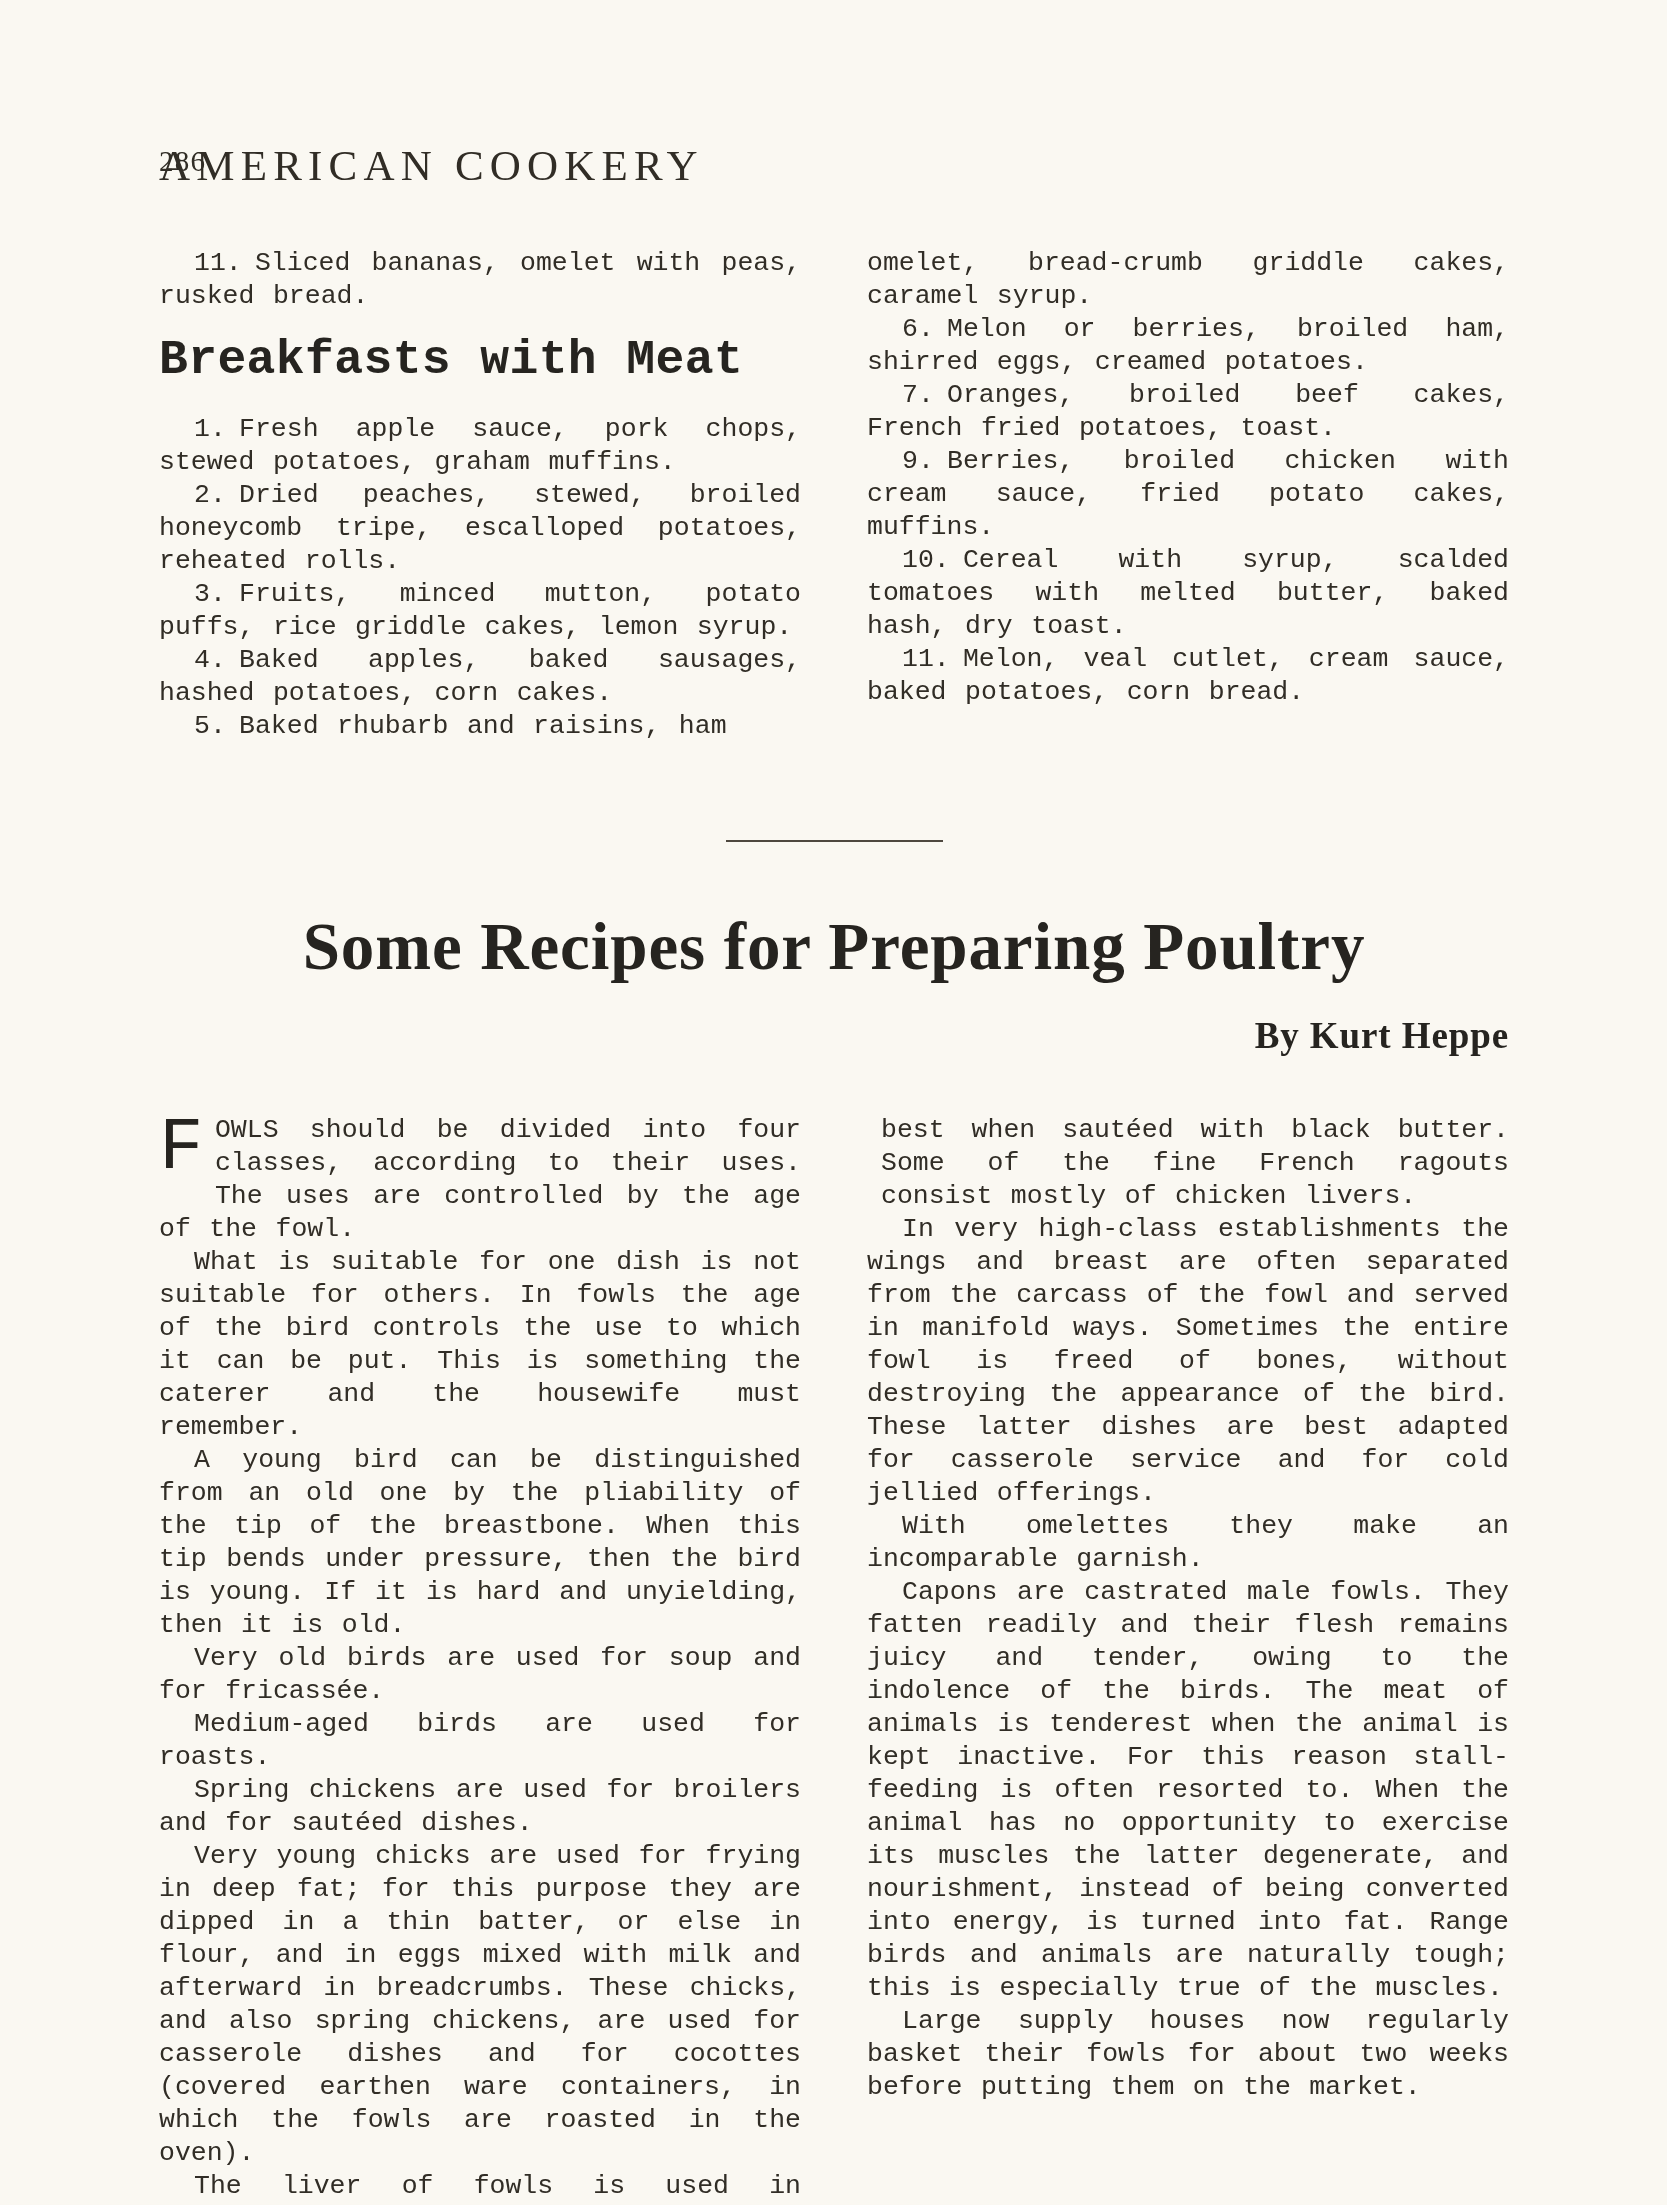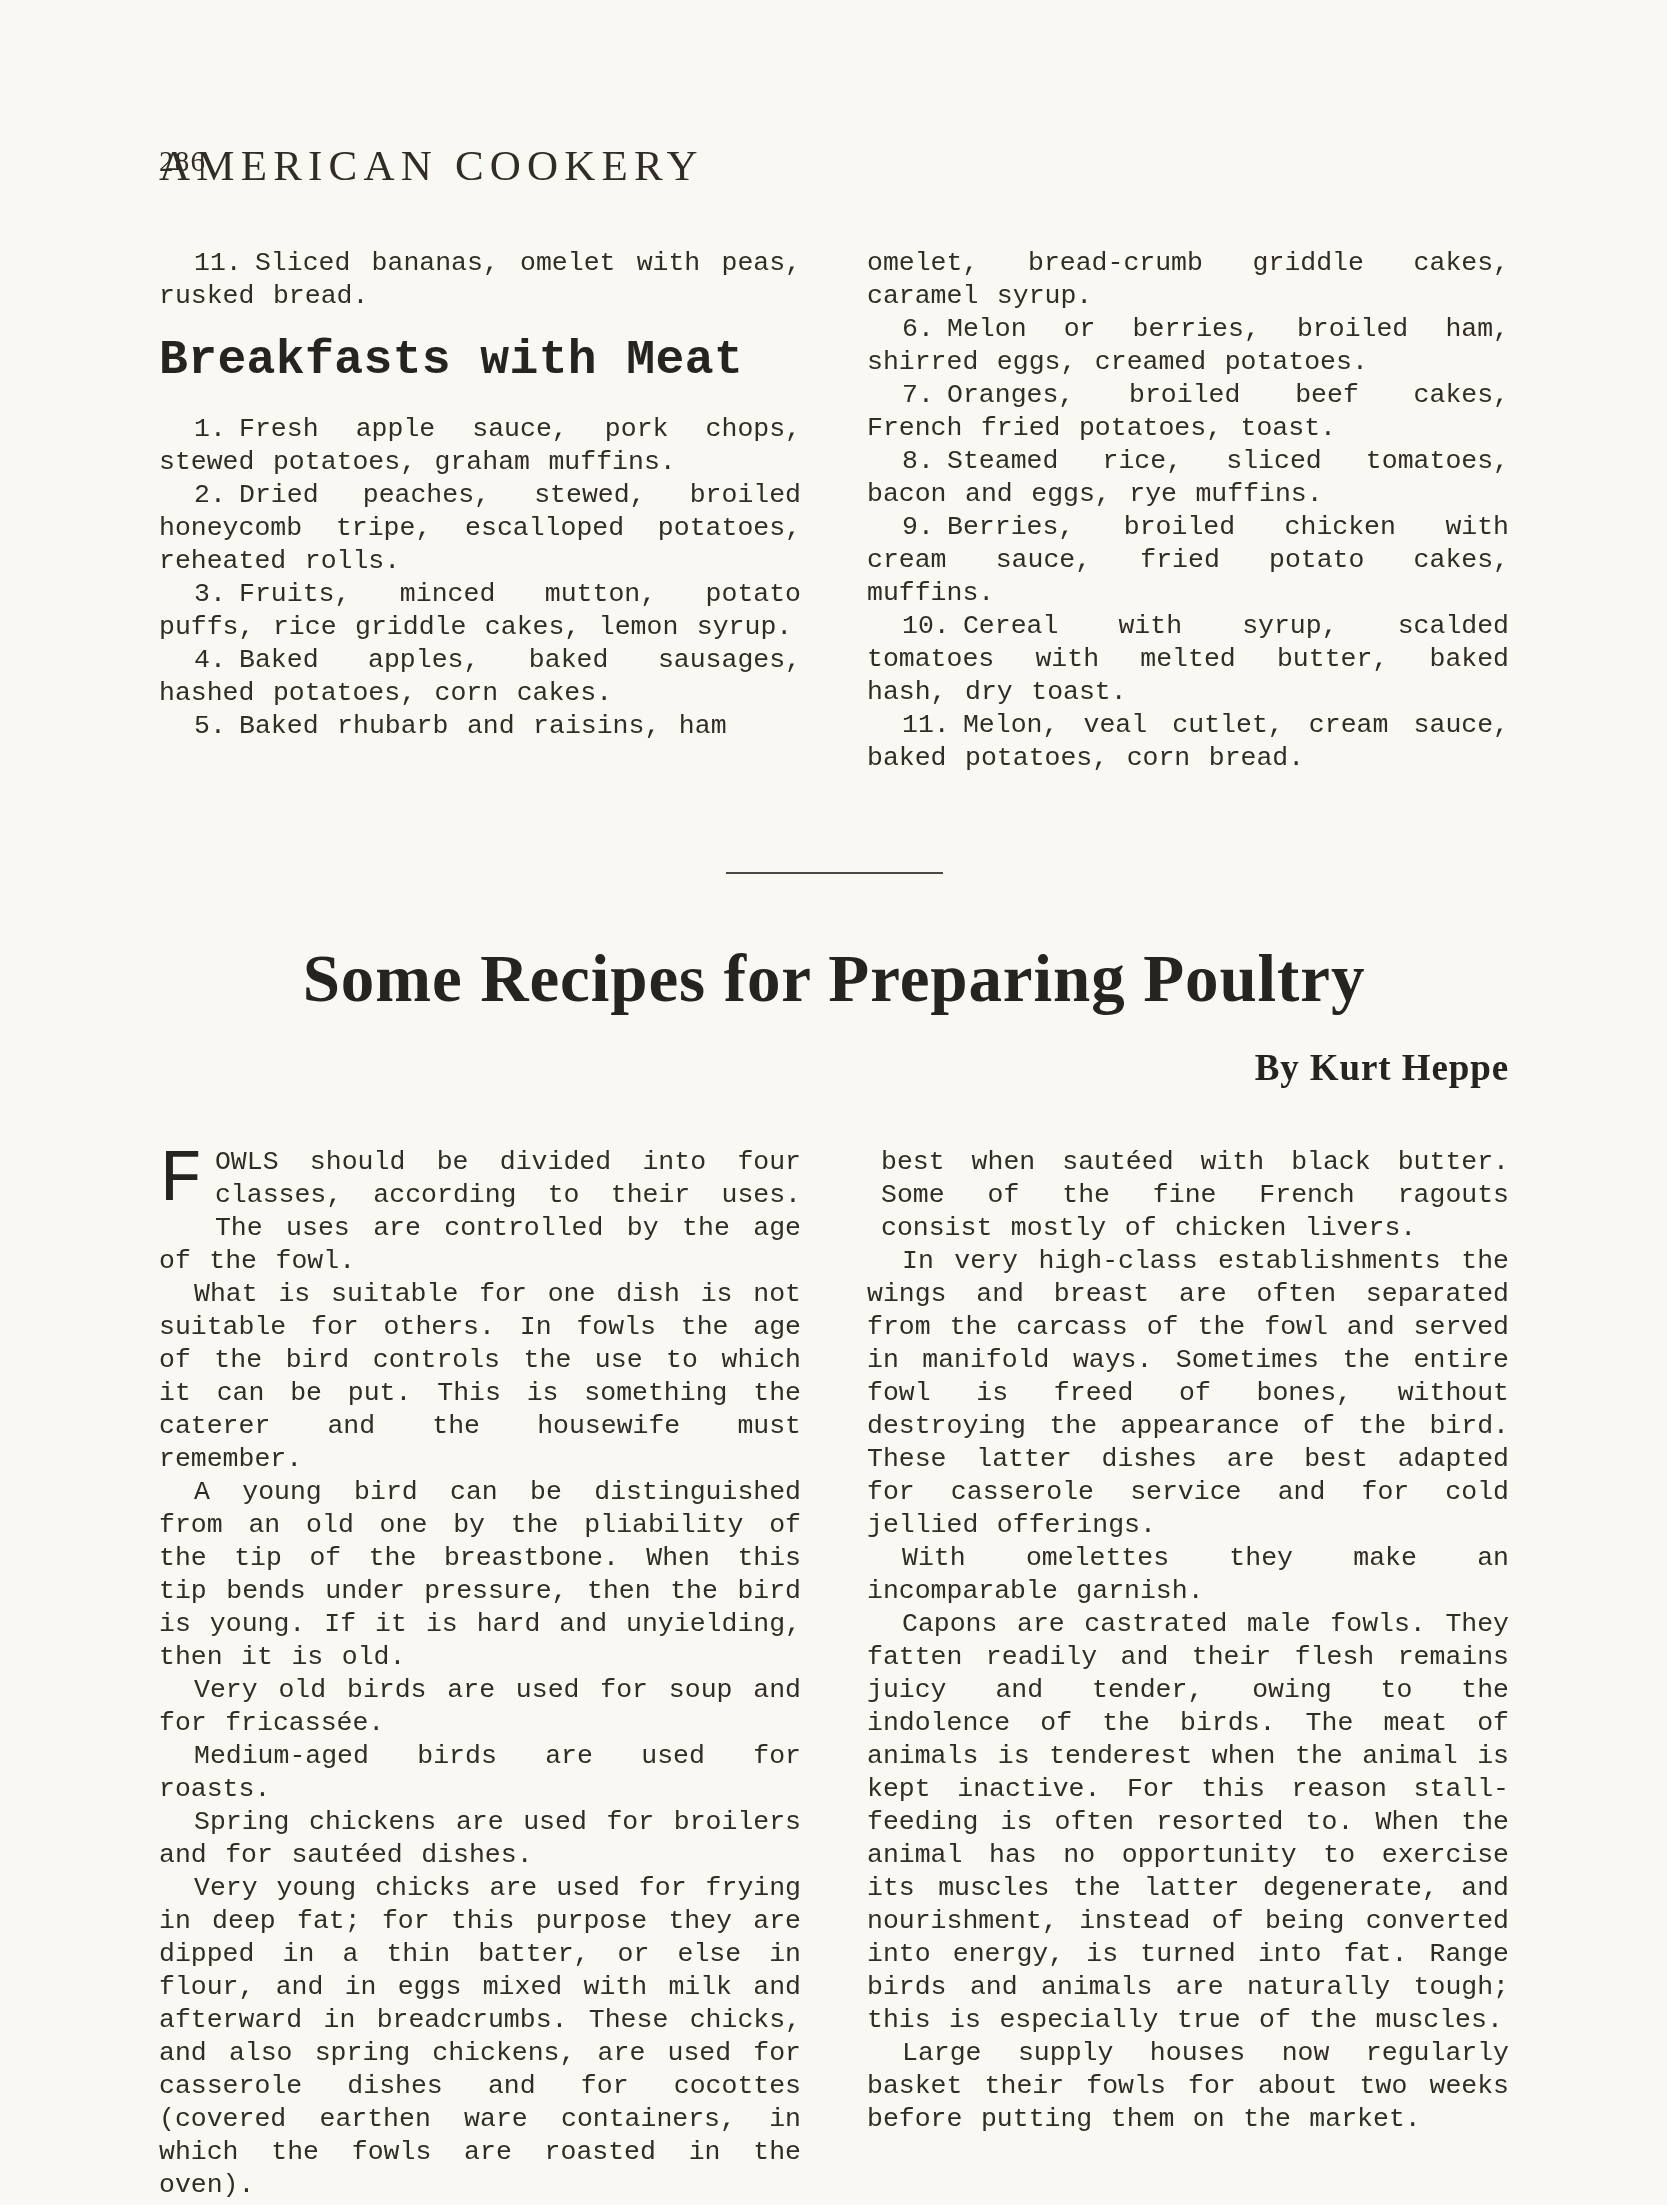--- a/index.html
+++ b/index.html
@@ -139,21 +139,20 @@
           <p class="item">3. Fruits, minced mutton, potato puffs, rice griddle cakes, lemon syrup.</p>
           <p class="item">4. Baked apples, baked sausages, hashed potatoes, corn cakes.</p>
           <p class="item">5. Baked rhubarb and raisins, ham</p>
         </div>
     </div>
     <div class="col">
       <p class="item cont">omelet, bread-crumb griddle cakes, caramel syrup.</p>
       <div>
           <p class="item">6. Melon or berries, broiled ham, shirred eggs, creamed potatoes.</p>
           <p class="item">7. Oranges, broiled beef cakes, French fried potatoes, toast.</p>
-          <p class="item">8. Steamed rice, sliced tomatoes, bacon and eggs, rye muffins.</p>
           <p class="item">9. Berries, broiled chicken with cream sauce, fried potato cakes, muffins.</p>
           <p class="item">10. Cereal with syrup, scalded tomatoes with melted butter, baked hash, dry toast.</p>
           <p class="item">11. Melon, veal cutlet, cream sauce, baked potatoes, corn bread.</p>
         </div>
     </div>
   </section>
 
   <div class="divider"></div>
 
   <h1 class="article-title">Some Recipes for Preparing Poultry</h1>

